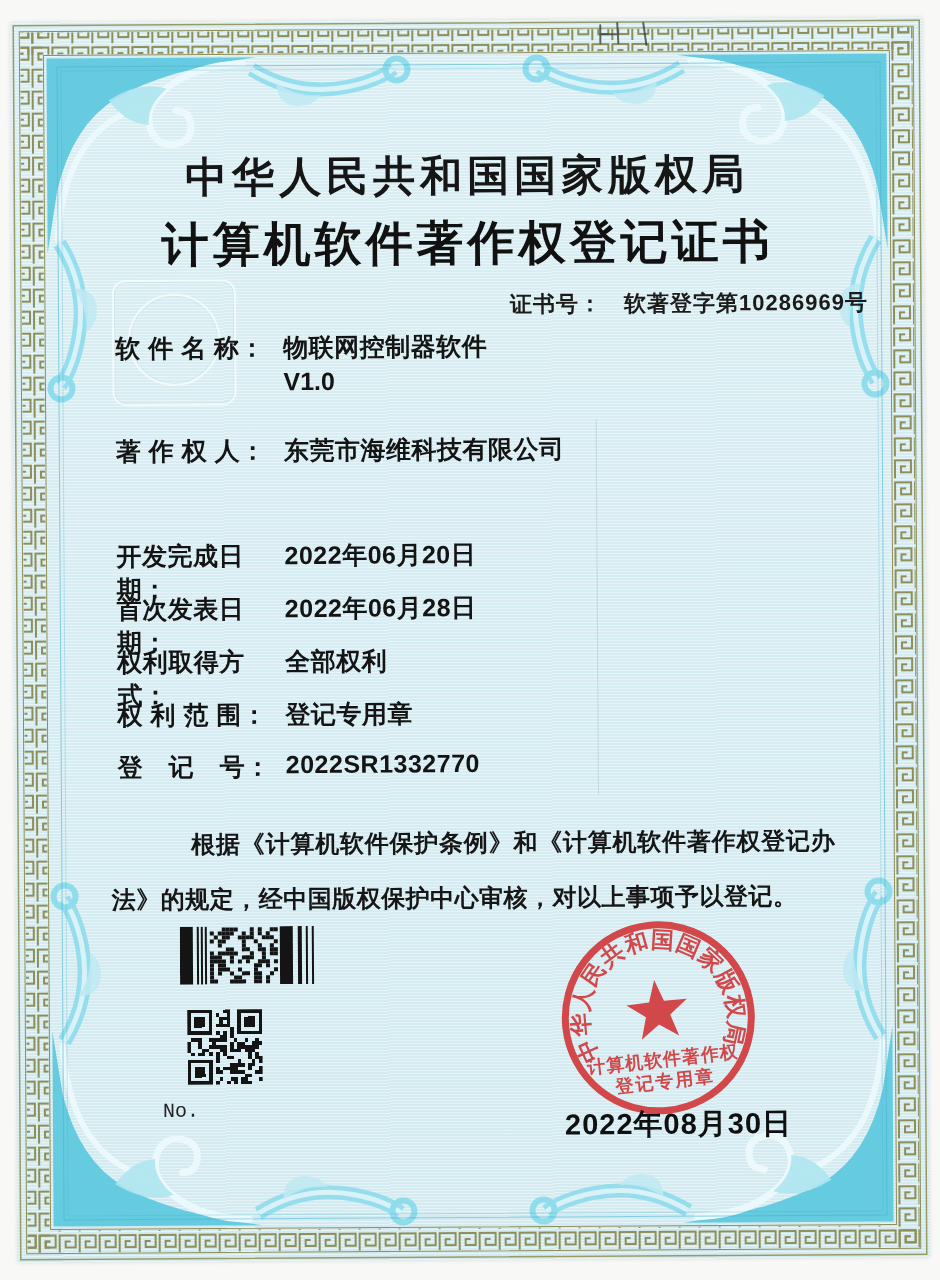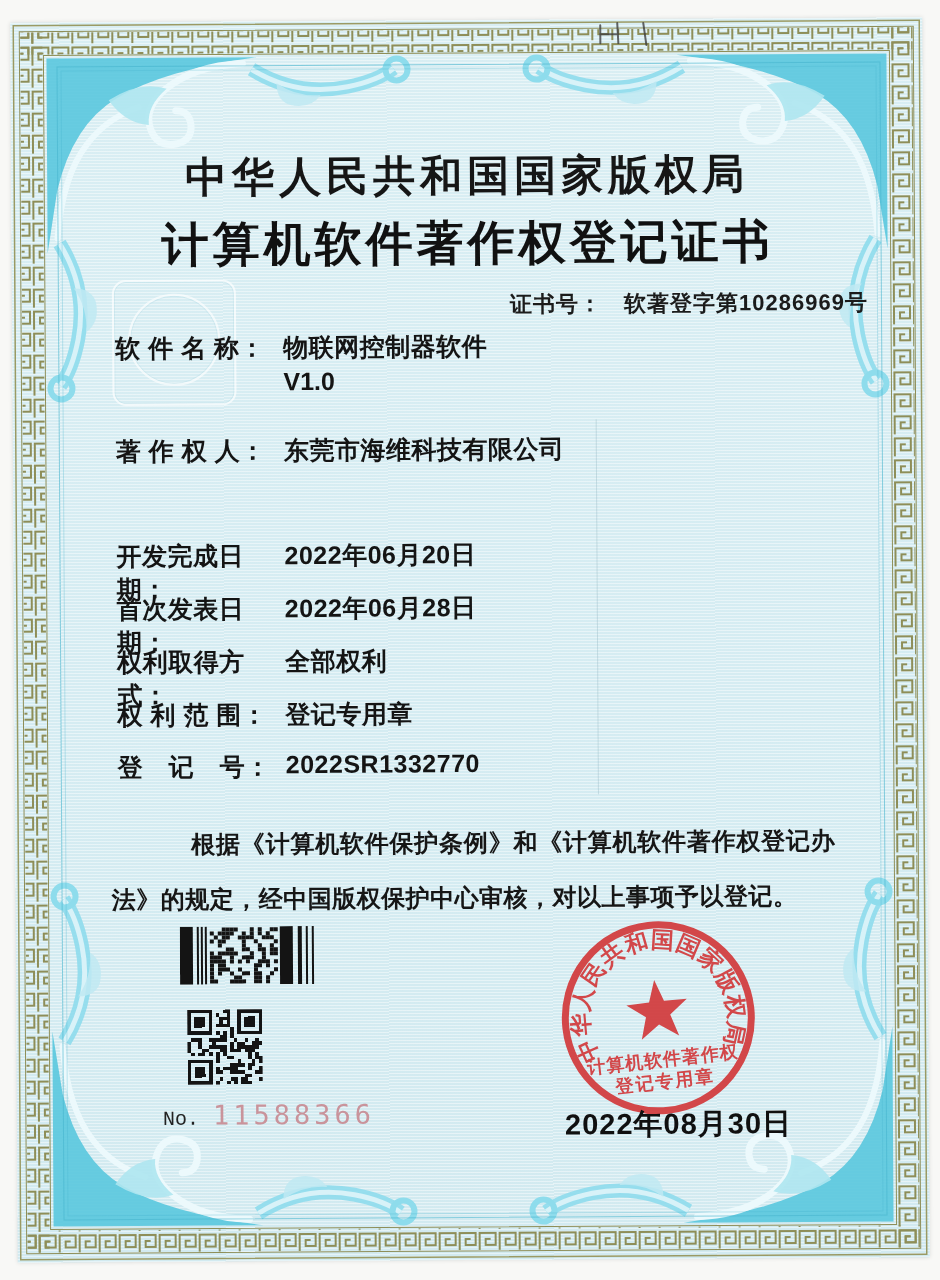--- a/index.html
+++ b/index.html
@@ -511,21 +511,20 @@
       <rect x="20" y="9" width="1" height="1" fill="#141414"></rect>
       <rect x="20" y="13" width="1" height="1" fill="#141414"></rect>
       <rect x="20" y="14" width="1" height="1" fill="#141414"></rect>
       <rect x="20" y="16" width="1" height="1" fill="#141414"></rect>
       <rect x="20" y="17" width="1" height="1" fill="#141414"></rect>
       <rect x="20" y="19" width="1" height="1" fill="#141414"></rect>
     </svg>
 
   <div class="abs serial">
     <span class="no">No.</span>
-    <span class="num">11588366</span>
   </div>
 
   <svg class="abs seal" viewBox="0 0 200 200">
     <defs>
       <path id="sealArc" d="M36.6,129.6 A70,70 0 1 1 163.4,129.6" fill="none"></path>
     </defs>
     <circle cx="100" cy="100" r="93" fill="none" stroke="#d23b3d" stroke-width="7"></circle>
     <polygon points="100,62 107.5,83.6 130.4,84.1 112.2,98 118.8,119.9 100,106.8 81.2,119.9 87.8,98 69.6,84.1 92.5,83.6" fill="#d23b3d"></polygon>
     <text font-size="23" font-weight="bold" fill="#d23b3d" letter-spacing="1" font-family="Liberation Sans, sans-serif">
       <textPath href="#sealArc" startOffset="50%" text-anchor="middle">中华人民共和国国家版权局</textPath>

